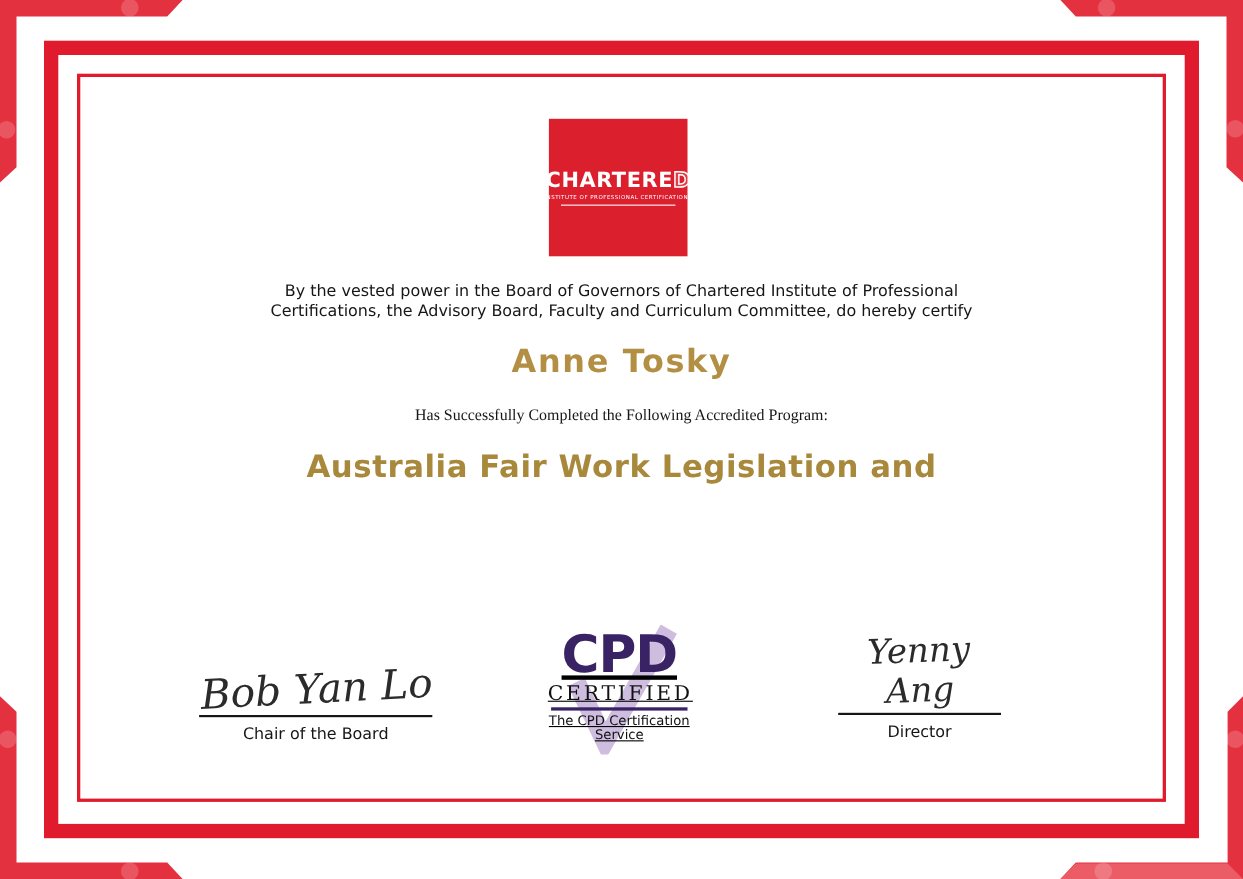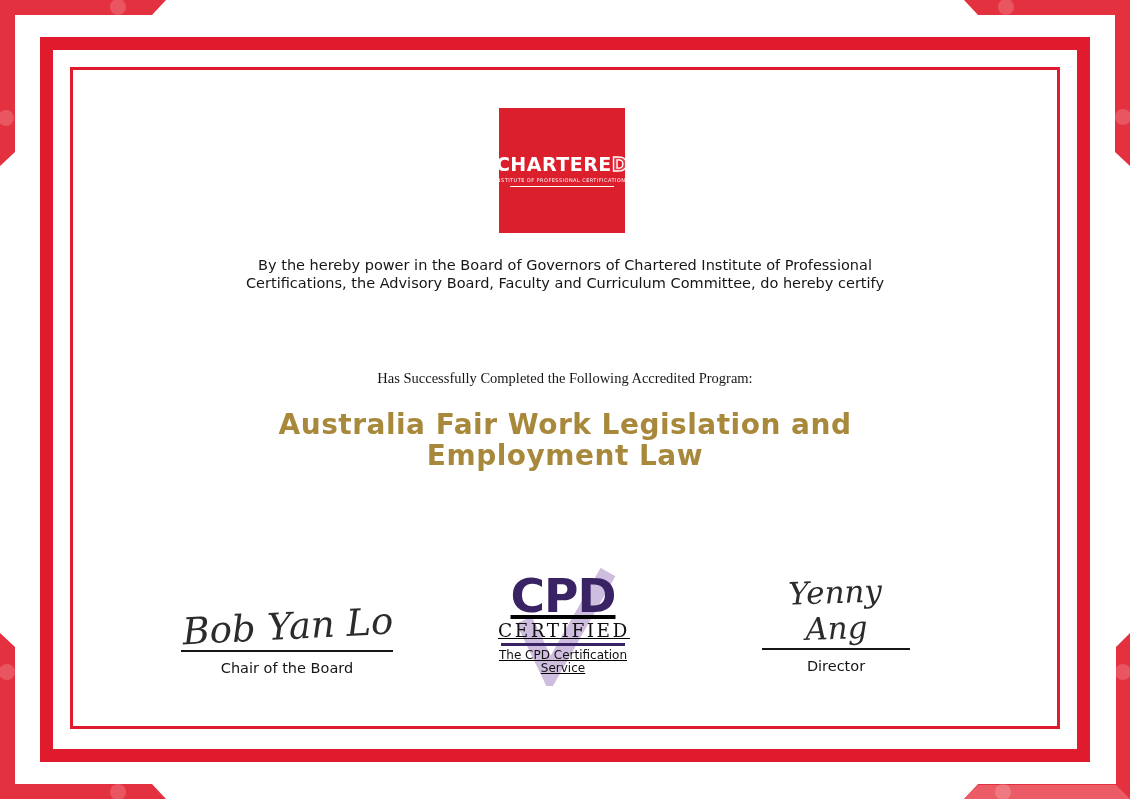--- a/index.html
+++ b/index.html
@@ -78,30 +78,30 @@
     <div class="brand">
       <span>CHARTER</span>
         <span>E</span>
         <span class="d-outline">D</span>
     </div>
     <div class="brand-sub">INSTITUTE OF PROFESSIONAL CERTIFICATIONS</div>
     <div class="brand-rule"></div>
   </div>
 
   <div class="abs centerx intro">
-    <div>By the hereby power in the Board of Governors of Chartered Institute of Professional</div>
+    <div>By the vested power in the Board of Governors of Chartered Institute of Professional</div>
     <div>Certifications, the Advisory Board, Faculty and Curriculum Committee, do hereby certify</div>
   </div>
 
+  <div class="abs recipient">Anne Tosky</div>
 
   <div class="abs completion">Has Successfully Completed the Following Accredited Program:</div>
 
   <div class="abs program-title">
     <div>Australia Fair Work Legislation and</div>
-    <div>Employment Law</div>
   </div>
 
 
   <div class="abs sig-block sig-left">
     <div class="sig-script">Bob Yan Lo</div>
     <div class="sig-rule"></div>
     <div class="sig-title">Chair of the Board</div>
   </div>
 
   <div class="abs cpd-block">

